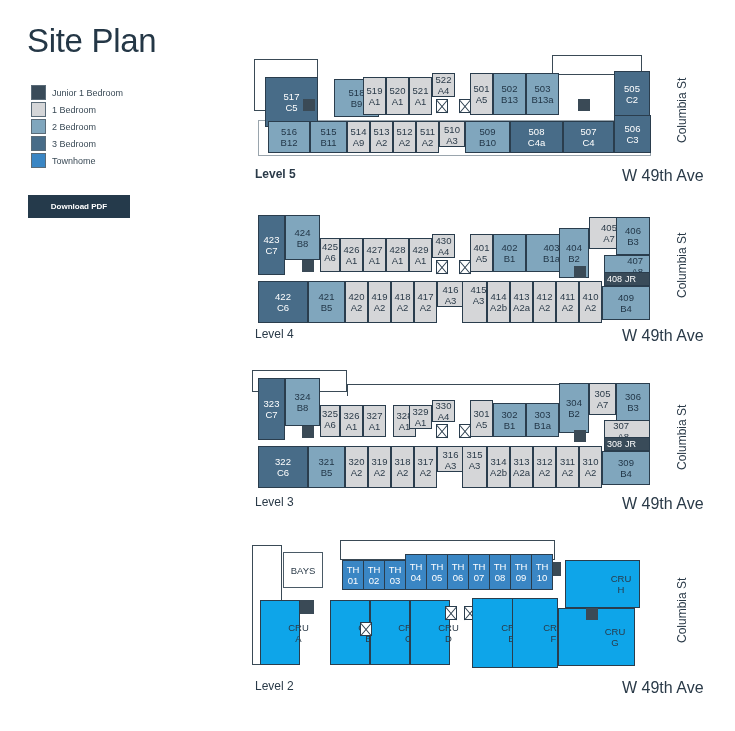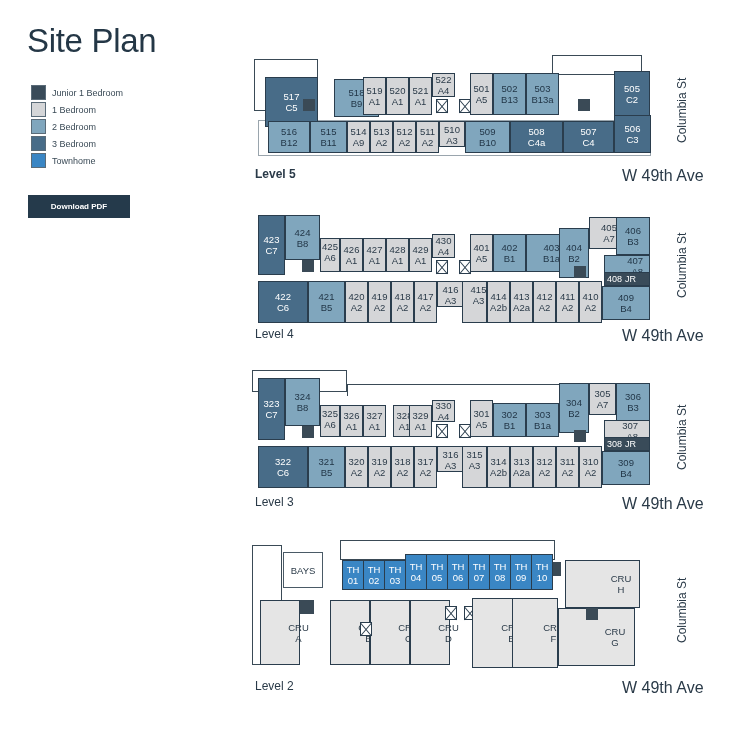--- a/index.html
+++ b/index.html
@@ -15,21 +15,21 @@
 
   .download-btn { position: absolute; left: 28px; top: 195px; width: 102px; height: 23px; background: #253a4b; color: #ffffff; font-size: 8px; font-weight: bold; display: flex; align-items: center; justify-content: center; cursor: pointer; }
 
   .level { position: absolute; left: 250px; width: 485px; }
   .unit { position: absolute; border: 1.5px solid #2a3d4d; display: flex; flex-direction: column; align-items: center; justify-content: center; font-size: 9.5px; line-height: 11px; text-align: center; }
   .unit.j1 { background: #394b59; color: #ffffff; }
   .unit.b1 { background: #d5d6d8; color: #2a3a48; }
   .unit.b2 { background: #80a6bd; color: #1f3344; }
   .unit.b3 { background: #486c88; color: #ffffff; }
   .unit.th { background: #3a86c4; color: #ffffff; }
-  .unit.cru { background: #e5e5e5; color: #2a3a48; padding-left: 37px; }
+  .unit.cru { background: #0ea5e9; color: #2a3a48; padding-left: 37px; }
   .unit.bays { background: #ffffff; color: #2a3a48; border-color: #4a5a66; }
   .outline { position: absolute; border: 1.2px solid #3a4a56; background: transparent; }
   .core { position: absolute; background: #3a4a56; }
   .xbox { position: absolute; width: 12px; height: 14px; border: 1.2px solid #2a3d4d; background: #ffffff; }
   .xbox::before, .xbox::after { content: ""; position: absolute; left: 50%; top: -2px; width: 1px; height: 17px; background: #2a3d4d; }
   .xbox::before { transform: translateX(-50%) rotate(40deg); }
   .xbox::after { transform: translateX(-50%) rotate(-40deg); }
 
   .level-label { position: absolute; left: 5px; font-size: 12px; color: #2a3a48; }
   .street-label { position: absolute; left: 336px; font-size: 16px; color: #2a3a48; margin-left: 36px; }
@@ -319,21 +319,21 @@
       <span>A1</span>
     </div>
   <div class="unit b1" style="left:113px;top:35px;width:23px;height:32px;">
       <span>327</span>
       <span>A1</span>
     </div>
   <div class="unit b1" style="left:136px;top:35px;width:23px;height:32px;margin-left:7px;">
       <span>328</span>
       <span>A1</span>
     </div>
-  <div class="unit b1" style="left:159px;top:35px;width:23px;height:32px;">
+  <div class="unit b1" style="left:159px;top:35px;width:23px;height:24px;">
       <span>329</span>
       <span>A1</span>
     </div>
   <div class="unit b1" style="left:182px;top:30px;width:23px;height:22px;">
       <span>330</span>
       <span>A4</span>
     </div>
   <div class="xbox" style="left:186px;top:54px;"></div>
   <div class="xbox" style="left:209px;top:54px;"></div>
   <div class="unit b1" style="left:220px;top:30px;width:23px;height:37px;">
@@ -354,21 +354,21 @@
     </div>
   <div class="core" style="left:324px;top:60px;width:12px;height:12px;"></div>
   <div class="unit b1" style="left:339px;top:13px;width:27px;height:32px;">
       <span>305</span>
       <span>A7</span>
     </div>
   <div class="unit b2" style="left:366px;top:13px;width:34px;height:38px;">
       <span>306</span>
       <span>B3</span>
     </div>
-  <div class="unit b1" style="left:354px;top:50px;width:46px;height:22px;align-items:flex-end;padding-right:11px;">
+  <div class="unit b1" style="left:354px;top:50px;width:46px;height:22px;align-items:flex-end;padding-right:20px;">
       <span>307</span>
       <span>A8</span>
     </div>
   <div class="unit j1" style="left:354px;top:67px;width:46px;height:14px;flex-direction:row;justify-content:flex-start;padding-left:2px;font-size:9px;">
       <span style="margin-right:3px;">308</span>
       <span>JR</span>
     </div>
 
   <div class="unit b3" style="left:8px;top:76px;width:50px;height:42px;">
       <span>322</span>

